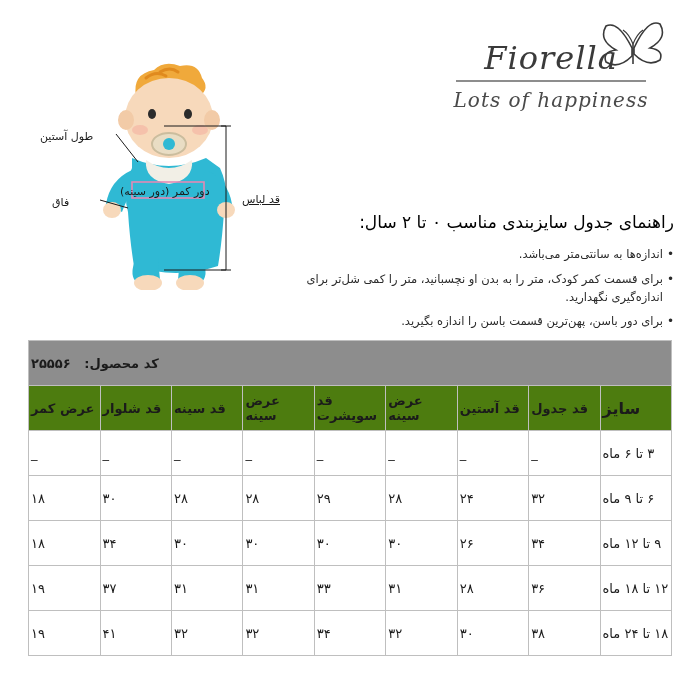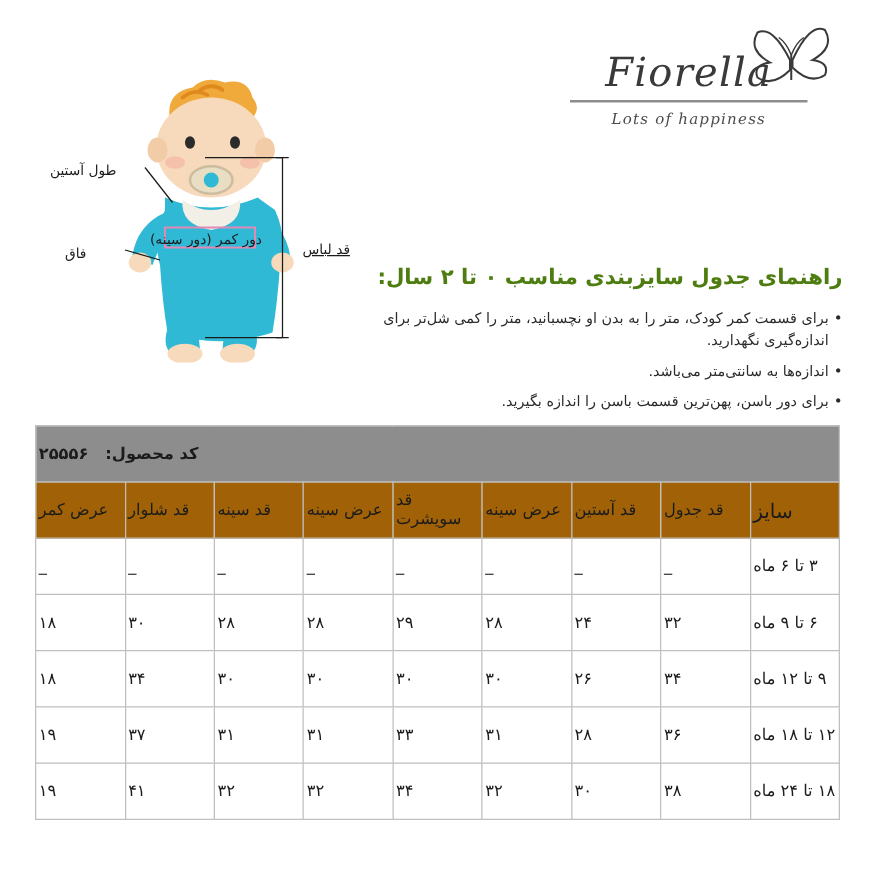--- a/index.html
+++ b/index.html
@@ -40,21 +40,21 @@
   .brand-rule {
     width: 190px;
     height: 2px;
     background: #8d8d8d;
     margin: 6px auto 0 auto;
   }
   .brand-tag {
     margin-top: 6px;
     font-family: "DejaVu Serif", "Liberation Serif", serif;
     font-style: italic;
-    font-size: 12px;
+    font-size: 20px;
     color: #4a4a4a;
     letter-spacing: 1px;
   }
   .butterfly {
     position: absolute;
     top: -28px;
     right: 2px;
   }
 
   
@@ -82,22 +82,22 @@
     position: absolute;
     top: 212px;
     right: 26px;
     width: 400px;
     direction: rtl;
     text-align: right;
   }
   .guide h2 {
     margin: 0 0 14px 0;
     font-size: 17px;
-    font-weight: bold;
-    color: #4d7c0f;
+    font-weight: normal;
+    color: #000000;
   }
   .guide ul {
     margin: 0;
     padding: 0;
     list-style: none;
   }
   .guide li {
     font-size: 11.5px;
     line-height: 1.55;
     color: #2b2b2b;
@@ -139,23 +139,23 @@
   .code-row td {
     background: #8d8d8d;
     color: #ffffff;
     font-size: 22px;
     font-weight: bold;
     height: 52px;
     border: 1px solid #8d8d8d;
     letter-spacing: 1px;
   }
   .head-row th {
-    background: #a16207;
+    background: #4d7c0f;
     font-size: 12.5px;
-    font-weight: normal;
+    font-weight: bold;
     height: 38px;
   }
   .col-size {
     width: 128px;
     font-size: 13.5px;
   }
   .head-row th.col-size { font-size: 16px; }
   td.dash { color: #444; }
 </style>
 </head>
@@ -225,22 +225,22 @@
       <path d="M31 30 q4 -10 10 -14" stroke="#3a3a3a" stroke-width="1.2" fill="none"></path>
     </svg>
     <div class="brand-name">Fiorella</div>
     <div class="brand-rule"></div>
     <div class="brand-tag">Lots of happiness</div>
   </div>
 
   <div class="guide">
     <h2>راهنمای جدول سایزبندی مناسب ۰ تا ۲ سال:</h2>
     <ul>
+      <li>اندازه‌ها به سانتی‌متر می‌باشد.</li>
       <li>برای قسمت کمر کودک، متر را به بدن او نچسبانید، متر را کمی شل‌تر برای اندازه‌گیری نگهدارید.</li>
-      <li>اندازه‌ها به سانتی‌متر می‌باشد.</li>
       <li>برای دور باسن، پهن‌ترین قسمت باسن را اندازه بگیرید.</li>
     </ul>
   </div>
 
   <div class="table-wrap">
     <table class="sizes">
       <tbody>
         <tr class="code-row">
           <td colspan="9">
             <span>کد محصول:</span>

